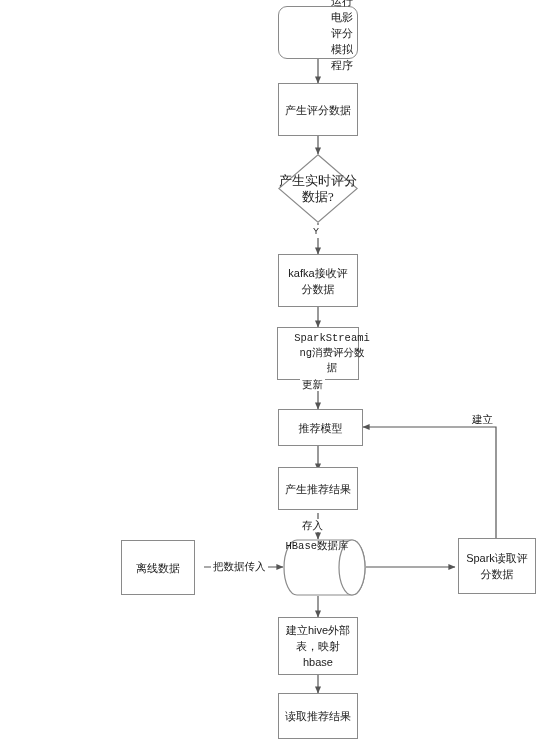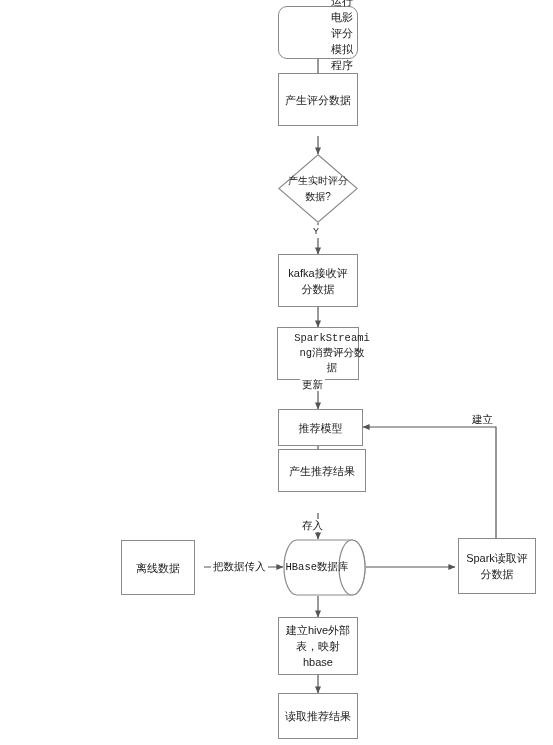--- a/index.html
+++ b/index.html
@@ -51,41 +51,42 @@
     width: 100%; height: 100%;
   }
   .diamond .dlabel {
     position: absolute;
     left: 0; top: 0;
     width: 100%; height: 100%;
     display: flex;
     align-items: center;
     justify-content: center;
     text-align: center;
-    font-size: 10px;
+    font-size: 13px;
     line-height: 16px;
     color: #1a1a1a;
+    font-family: Liberation Serif, serif;
   }
 
   
   .cylinder {
     position: absolute;
     z-index: 2;
   }
   .cylinder .shape {
     position: absolute;
     left: 0; top: 0;
     width: 100%; height: 100%;
   }
   .cylinder .clabel {
     position: absolute;
     left: 0; top: 0;
     width: 82%; height: 100%;
     display: flex;
-    align-items: center;
+    align-items: flex-start;
     justify-content: center;
     text-align: center;
     font-size: 10.5px;
     line-height: 15px;
     color: #1a1a1a;
     font-family: "Liberation Mono", "DejaVu Sans Mono", monospace;
   }
 
   .edge-label {
     position: absolute;
@@ -135,21 +136,21 @@
       <path d="M318,596 L318,617" marker-end="url(#arrow)"></path>
 
       <path d="M318,675 L318,693" marker-end="url(#arrow)"></path>
     </g>
   </svg>
 
   <div class="node rounded" style="left:278px; top:6px; width:80px; height:53px;">
     <span class="label"><span>运行电影评分</span><br><span>模拟程序</span></span>
   </div>
 
-  <div class="node" style="left:278px; top:73px; width:80px; height:53px;">
+  <div class="node" style="left:278px; top:83px; width:80px; height:53px;">
     <span class="label"><span>产生评分数据</span></span>
   </div>
 
   <div class="diamond" style="left:278px; top:154px; width:80px; height:69px;">
     <svg class="shape" viewBox="0 0 80 69" preserveAspectRatio="none">
       <polygon points="40,0.8 79.2,34.5 40,68.2 0.8,34.5" fill="#ffffff" stroke="#8a8a8a" stroke-width="1.2"></polygon>
     </svg>
     <div class="dlabel">
       <span><span>产生实时评分</span><br><span>数据?</span></span>
     </div>
@@ -160,21 +161,21 @@
   </div>
 
   <div class="node mono" style="left:277px; top:327px; width:82px; height:53px;padding-left:28px;">
     <span class="label"><span>SparkStreami</span><br><span>ng消费评分数</span><br><span>据</span></span>
   </div>
 
   <div class="node" style="left:278px; top:409px; width:85px; height:37px;">
     <span class="label"><span>推荐模型</span></span>
   </div>
 
-  <div class="node" style="left:278px; top:449px; width:88px; height:43px;">
+  <div class="node" style="left:278px; top:467px; width:80px; height:43px;">
     <span class="label"><span>产生推荐结果</span></span>
   </div>
 
   <div class="node" style="left:121px; top:540px; width:74px; height:55px;">
     <span class="label"><span>离线数据</span></span>
   </div>
 
   <div class="cylinder" style="left:283px; top:539px; width:83px; height:57px;">
     <svg class="shape" viewBox="0 0 83 57" preserveAspectRatio="none">
       <path d="M14,1 L69,1 A13,27.5 0 0 1 69,56 L14,56 A13,27.5 0 0 1 14,1 Z" fill="#ffffff" stroke="#8a8a8a" stroke-width="1.2"></path>

